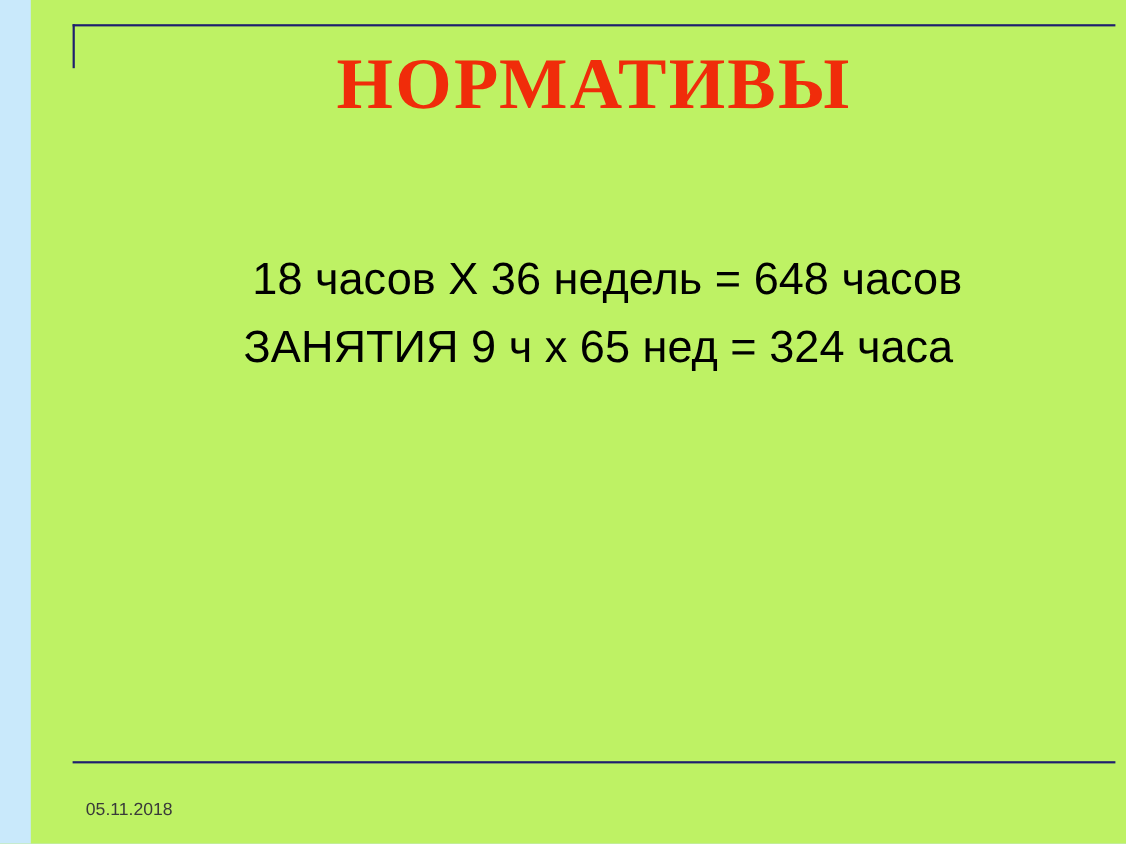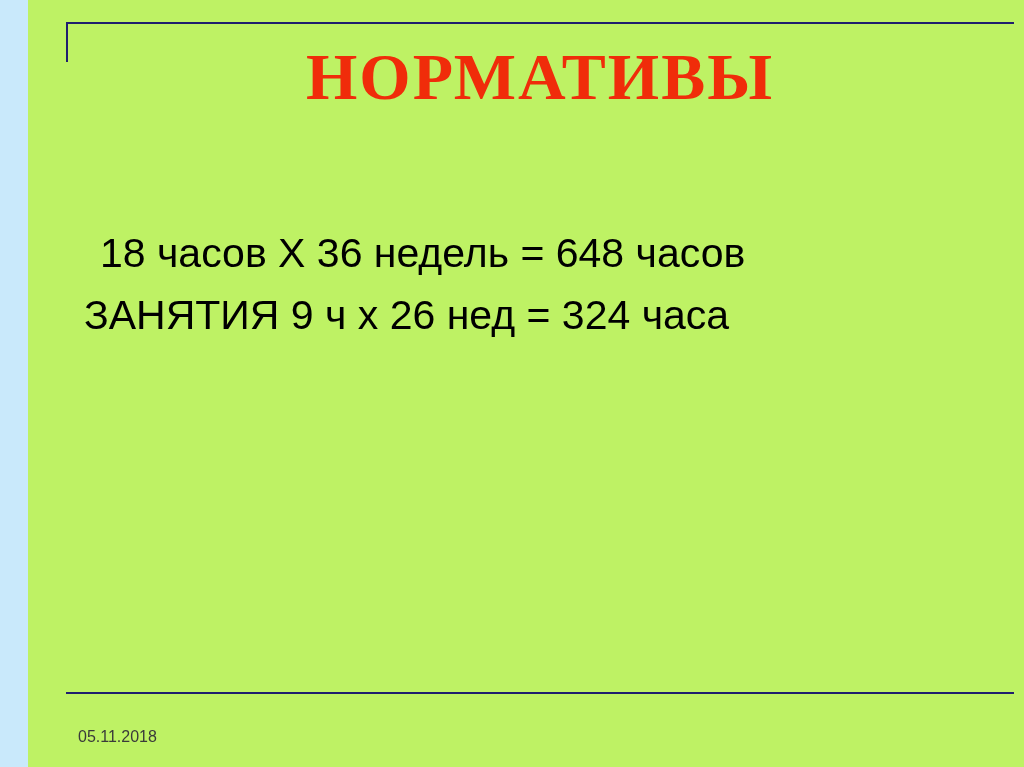--- a/index.html
+++ b/index.html
@@ -61,20 +61,21 @@
     left: 56px;
     top: 222px;
     width: 920px;
   }
   .body-line {
     font-family: "Liberation Sans", sans-serif;
     font-size: 41px;
     line-height: 62px;
     color: #000000;
     white-space: pre;
+    text-align: center;
   }
   .body-line.indent {
     padding-left: 16px;
   }
 
   
   .bottom-rule {
     position: absolute;
     left: 38px;
     top: 692px;
@@ -98,20 +99,20 @@
 
 <div class="slide">
 
   <div class="left-tick"></div>
   <div class="top-rule"></div>
 
   <div class="title">НОРМАТИВЫ</div>
 
   <div class="body-block">
     <div class="body-line indent">18 часов Х 36 недель = 648 часов</div>
-    <div class="body-line">ЗАНЯТИЯ 9 ч х 26 нед = 324 часа</div>
+    <div class="body-line">ЗАНЯТИЯ 9 ч х 65 нед = 324 часа</div>
   </div>
 
   <div class="bottom-rule"></div>
 
   <div class="footer-date">05.11.2018</div>
 
 </div>
 
 </body></html>

